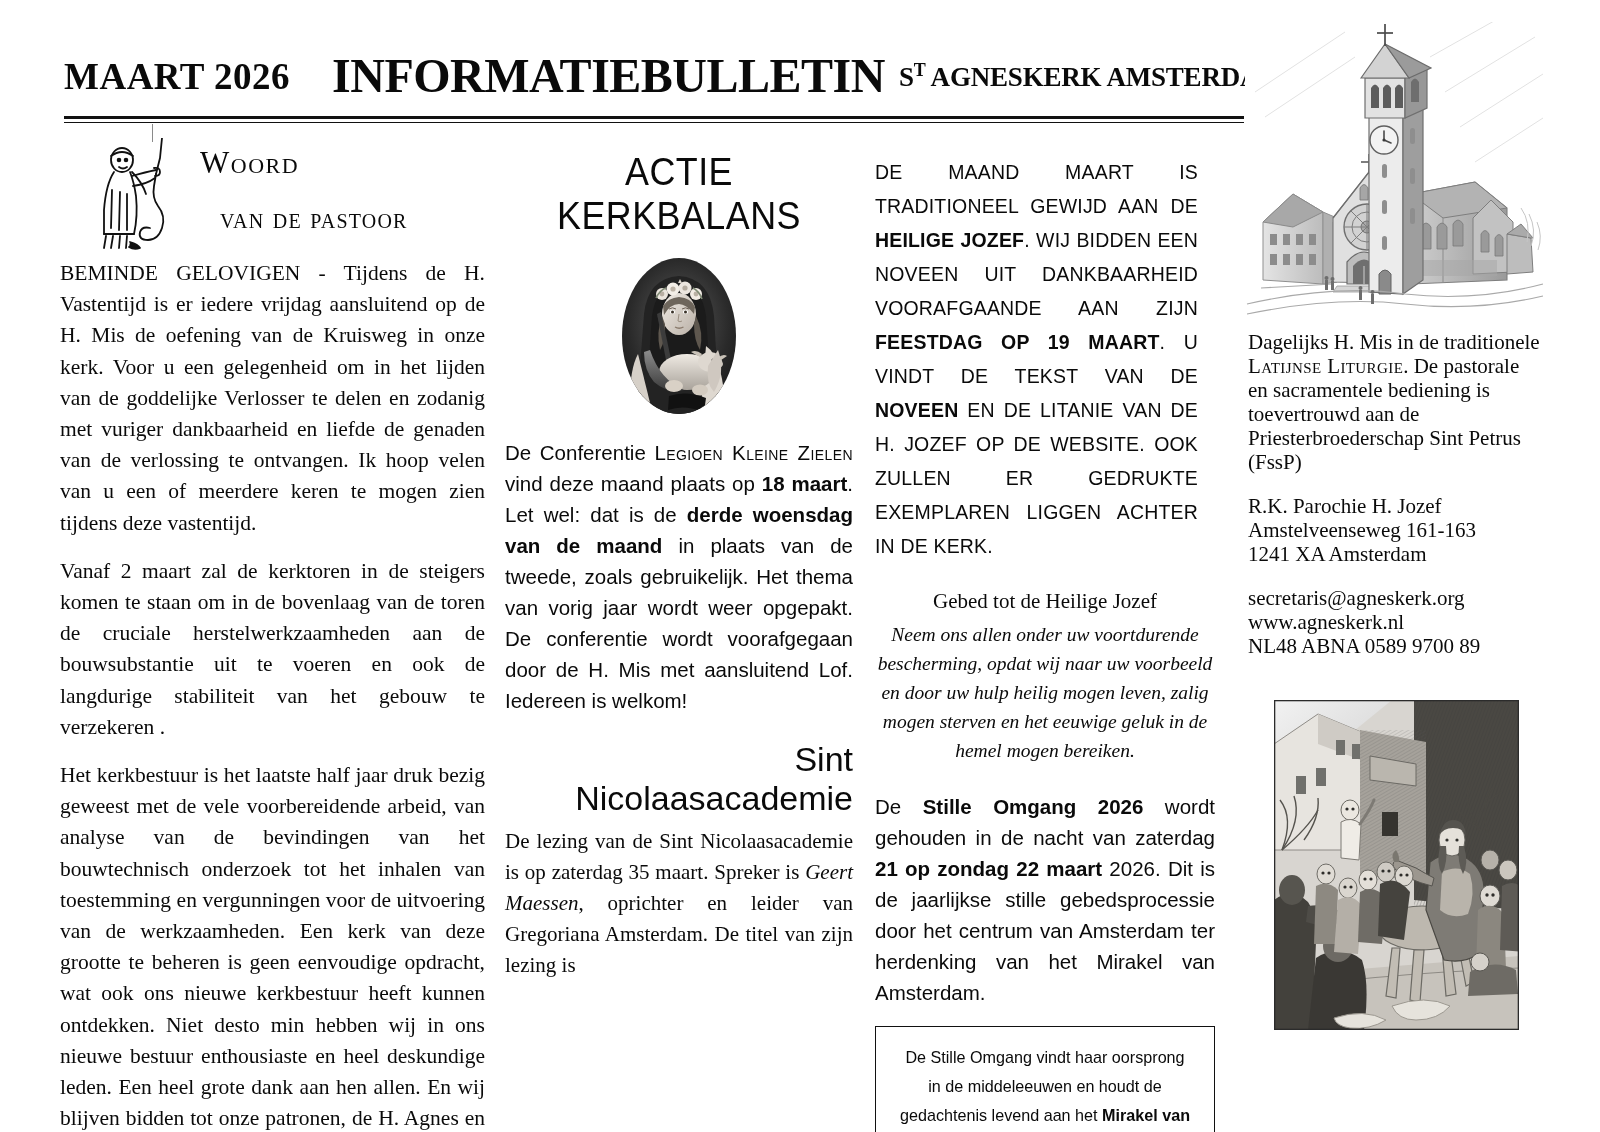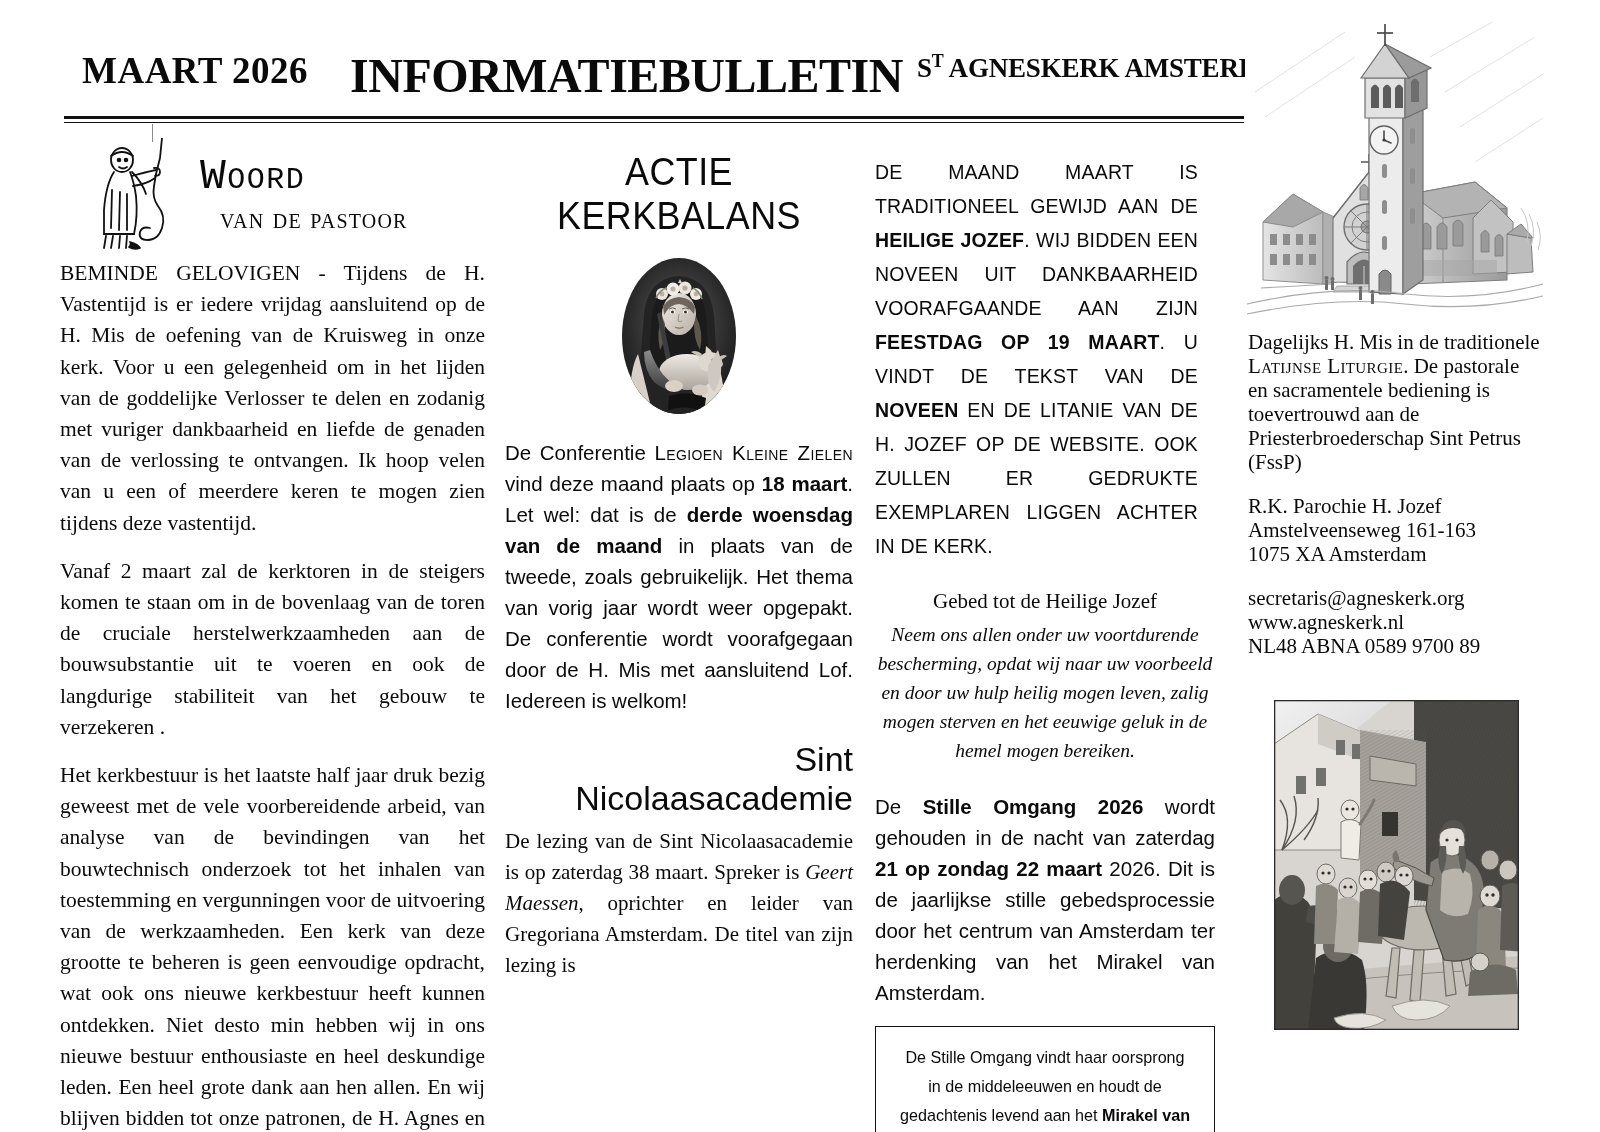--- a/index.html
+++ b/index.html
@@ -9,21 +9,21 @@
     font-family:"Liberation Serif",serif;
     color:#0a0a0a;
     overflow:hidden;
   }
   .page{position:relative;width:1600px;height:1132px;}
 
   
   .masthead{
     position:absolute;left:64px;top:52px;width:1180px;height:60px;
   }
-  .mh-row{display:flex;align-items:flex-start;white-space:nowrap;margin-left:18px;}
+  .mh-row{display:flex;align-items:center;white-space:nowrap;}
   .mh-date{
     font-family:"Liberation Serif",serif;
     font-size:37px;font-weight:700;letter-spacing:.5px;
     line-height:1;
   }
   .mh-title{
     font-family:"Liberation Serif",serif;
     font-size:48px;font-weight:700;letter-spacing:-0.5px;
     line-height:1;margin-left:42px;
   }
@@ -42,22 +42,22 @@
   }
 
   
   .col{position:absolute;}
 
   
   .c1{left:60px;top:140px;width:425px;}
   .woord-head{position:relative;height:118px;}
   .woord-icon{position:absolute;left:32px;top:-2px;width:105px;height:120px;}
   .woord-l1{
-    position:absolute;left:140px;top:12px;
-    font-size:43px;font-family:Liberation Mono, monospace;
+    position:absolute;left:140px;top:5px;
+    font-size:31px;font-family:Liberation Serif, serif;
     letter-spacing:1.5px;font-variant:small-caps;
   }
   .woord-l2{
     position:absolute;left:160px;top:62px;
     font-size:29px;font-family:"Liberation Serif",serif;
     letter-spacing:1.2px;font-variant:small-caps;
   }
   .c1 p{
     font-size:21.5px;line-height:31.2px;
     text-align:justify;margin:0 0 17px 0;
@@ -308,21 +308,21 @@
 
           <path d="M55 142 Q72 136 92 144 L90 158 Q70 150 54 156 Z" fill="#111111"></path>
         </g>
       </svg>
     </div>
 
     <p class="sans"><span>De Conferentie </span><span class="sc">Legioen Kleine Zielen</span><span> vind deze maand plaats op </span><b>18 maart</b><span>. Let wel: dat is de </span><b>derde woensdag van de maand</b><span> in plaats van de tweede, zoals gebruikelijk. Het thema van vorig jaar wordt weer opgepakt. De conferentie wordt voorafgegaan door de H. Mis met aansluitend Lof. Iedereen is welkom!</span></p>
 
     <div class="h-sans2">Sint Nicolaasacademie</div>
 
-    <p class="serif"><span>De lezing van de Sint Nicolaasacademie is op zaterdag 38 maart. Spreker is </span><i>Geert Maessen</i><span>, oprichter en leider van Gregoriana Amsterdam. De titel van zijn lezing is </span></p>
+    <p class="serif"><span>De lezing van de Sint Nicolaasacademie is op zaterdag 35 maart. Spreker is </span><i>Geert Maessen</i><span>, oprichter en leider van Gregoriana Amsterdam. De titel van zijn lezing is </span></p>
   </div>
 
   <div class="col c3">
 
     <p class="caps"><span>De maand maart is traditioneel gewijd aan de </span><b>Heilige Jozef</b><span>. Wij bidden een noveen uit dankbaarheid voorafgaande aan zijn </span><b>feestdag op 19 maart</b><span>. U vindt de tekst van de </span><b>noveen</b><span> en de litanie van de H. Jozef op de website. Ook zullen er gedrukte exemplaren liggen achter in de kerk.</span></p>
 
     <div class="prayer-title">Gebed tot de Heilige Jozef</div>
     <p class="prayer-body">Neem ons allen onder uw voortdurende bescherming, opdat wij naar uw voorbeeld en door uw hulp heilig mogen leven, zalig mogen sterven en het eeuwige geluk in de hemel mogen bereiken.</p>
 
     <p class="sans"><span>De </span><b>Stille Omgang 2026</b><span> wordt gehouden in de nacht van zaterdag </span><b>21 op zondag 22 maart</b><span> 2026. Dit is de jaarlijkse stille gebedsprocessie door het centrum van Amsterdam ter herdenking van het Mirakel van Amsterdam.</span></p>
@@ -496,21 +496,21 @@
       </g>
     </svg>
   </div>
 
   <div class="col c4">
     <p class="tight"><span>Dagelijks H. Mis in de traditionele </span><span class="sc">Latijnse Liturgie</span><span>. De pastorale en sacramentele bediening is toevertrouwd aan de Priesterbroederschap Sint Petrus (FssP)</span></p>
 
     <p class="tight">
       <span>R.K. Parochie H. Jozef</span><br>
       <span>Amstelveenseweg 161-163</span><br>
-      <span>1075 XA Amsterdam</span>
+      <span>1241 XA Amsterdam</span>
     </p>
 
     <p>
       <span>secretaris@agneskerk.org</span><br>
       <span>www.agneskerk.nl</span><br>
       <span>NL48 ABNA 0589 9700 89</span>
     </p>
   </div>
 
   <div class="engraving">

